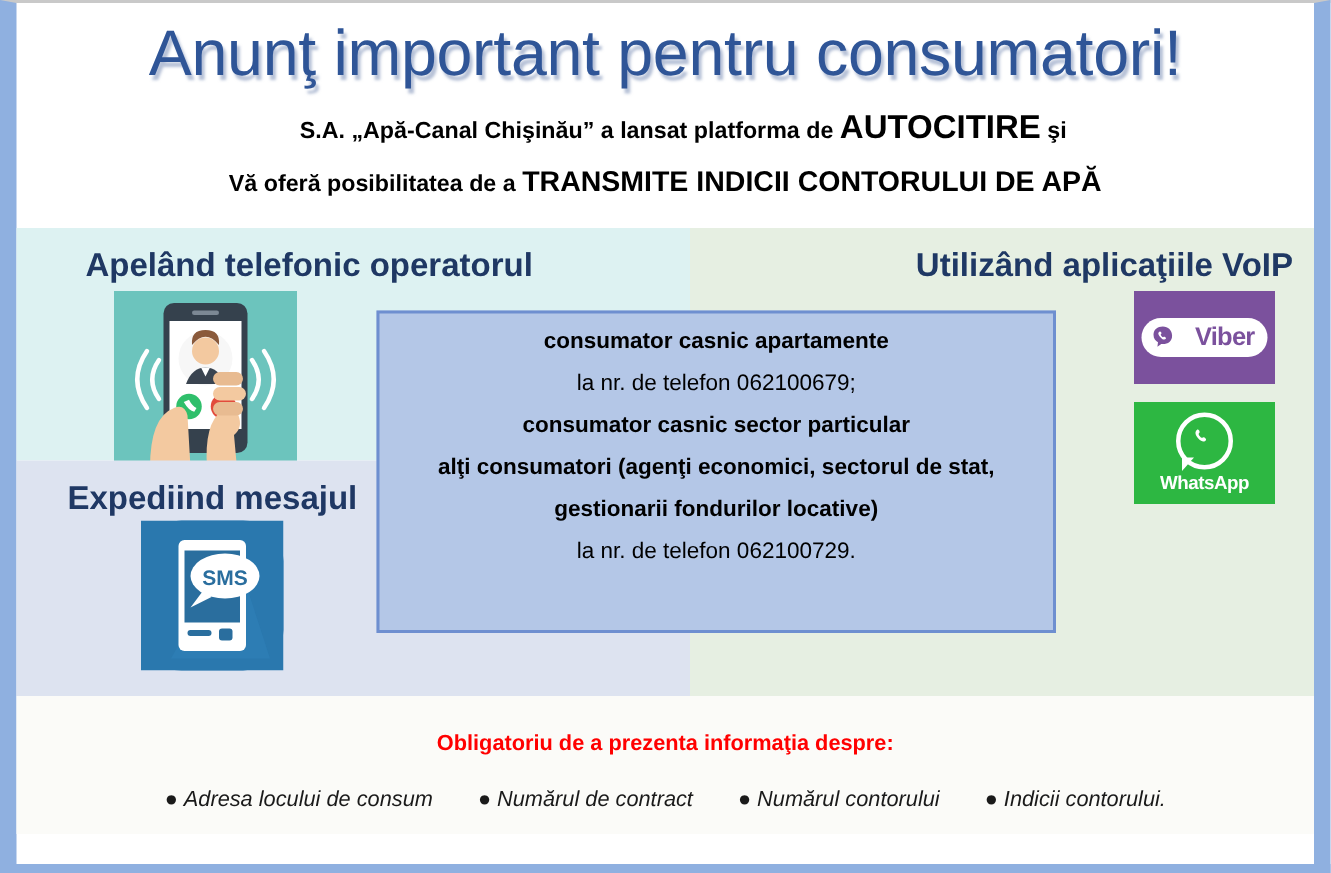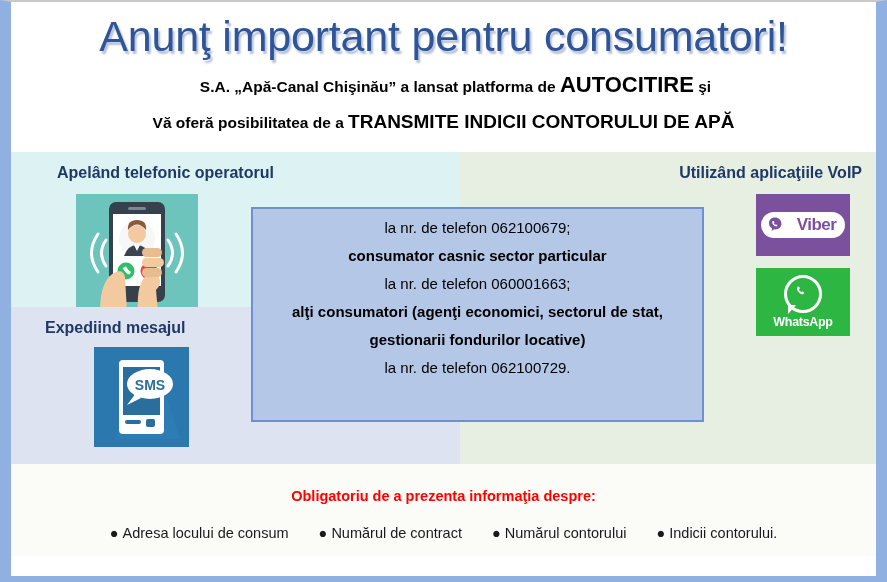--- a/index.html
+++ b/index.html
@@ -82,21 +82,21 @@
   }
   .panel-right {
     position: absolute;
     left: 449px; top: 0;
     right: 0; height: 312px;
     background: #e6efe2;
   }
 
   .panel-head {
     position: absolute;
-    font-size: 16px;
+    font-size: 22px;
     font-weight: bold;
     color: #1f3864;
     white-space: nowrap;
   }
   .head-call { left: 46px;  top: 12px; }
   .head-sms  { left: 34px;  top: 12px; }
   .head-voip { right: 14px; top: 12px; }
 
   
   .call-img {
@@ -222,20 +222,21 @@
     font-weight: bold;
     font-size: 14.5px;
     padding-top: 24px;
     white-space: nowrap;
   }
   .foot-items {
     margin-top: 21px;
     font-size: 14.5px;
     color: #1a1a1a;
     white-space: nowrap;
+    font-style: italic;
   }
   .foot-items .fi { margin: 0 13px; }
   .foot-items .dot { margin-right: 4px; }
 </style>
 </head>
 <body>
 
 <div class="poster">
   <div class="inner">
 
@@ -330,23 +331,23 @@
               </svg>
             </div>
             <span class="wa-label">WhatsApp</span>
           </div>
 
 
         </div>
       </div>
 
       <div class="contact-box">
+        <div class="ln b">consumator casnic apartamente</div>
         <div class="ln n">la nr. de telefon 062100679;</div>
         <div class="ln b">consumator casnic sector particular</div>
-        <div class="ln n">la nr. de telefon 060001663;</div>
         <div class="ln b">alţi consumatori (agenţi economici, sectorul de stat,</div>
         <div class="ln b">gestionarii fondurilor locative)</div>
         <div class="ln n">la nr. de telefon 062100729.</div>
       </div>
 
     </div>
 
     <div class="footer">
       <div class="foot-head">Obligatoriu de a prezenta informaţia despre:</div>
       <div class="foot-items">

